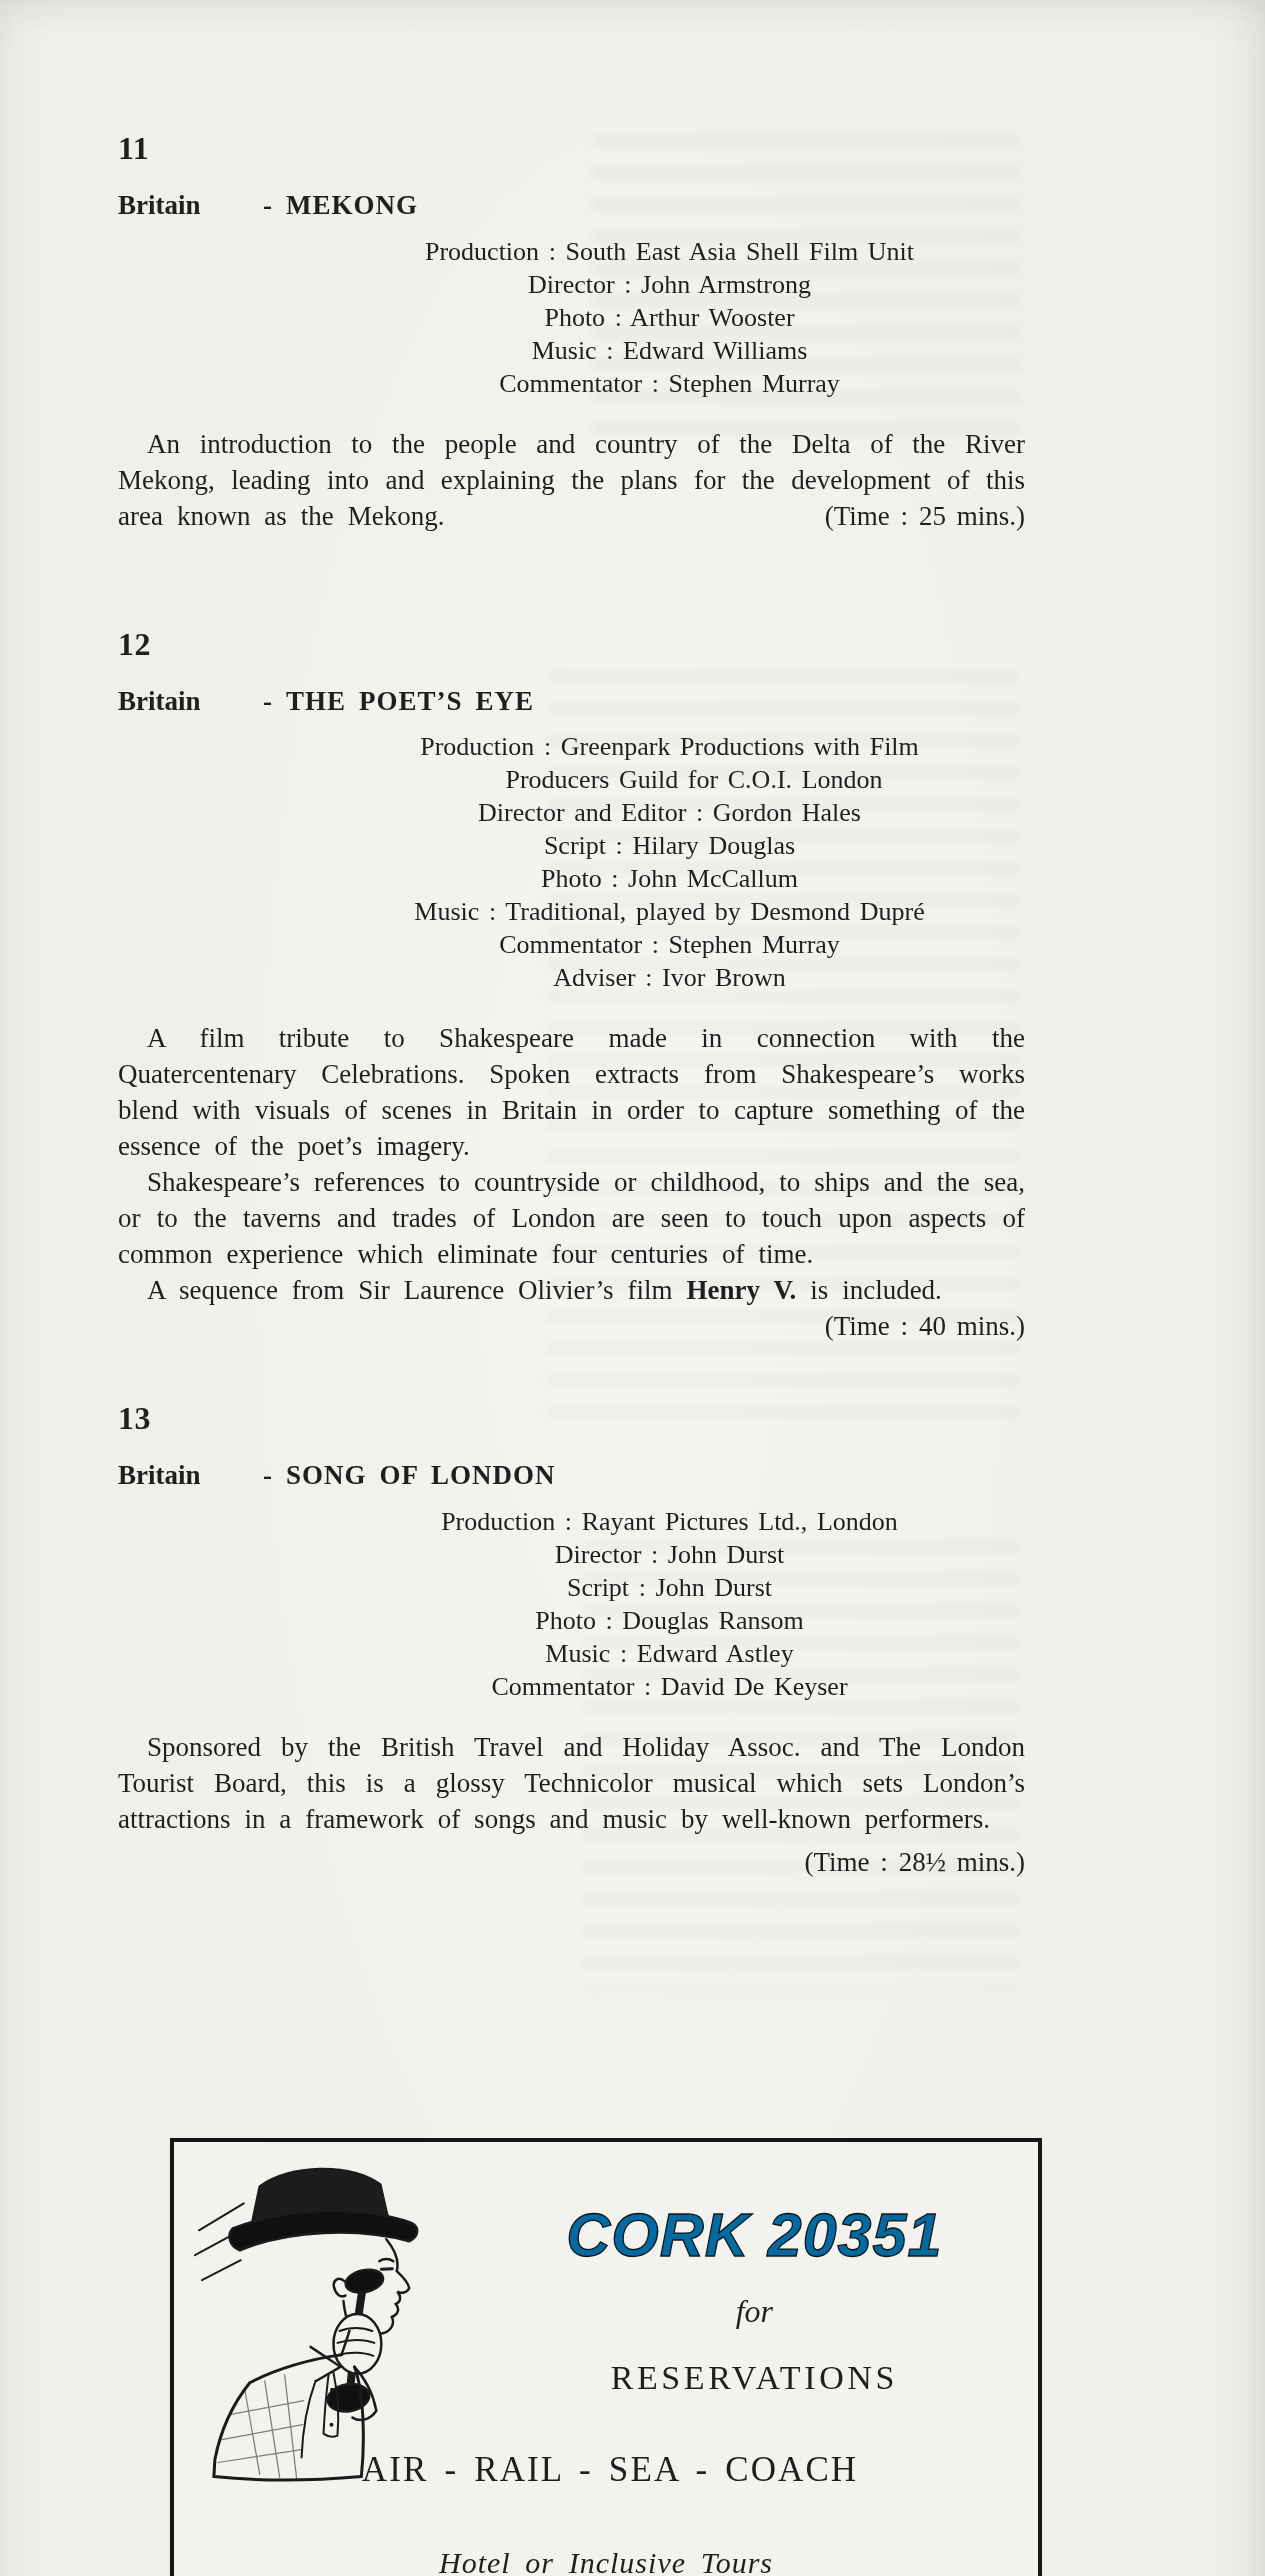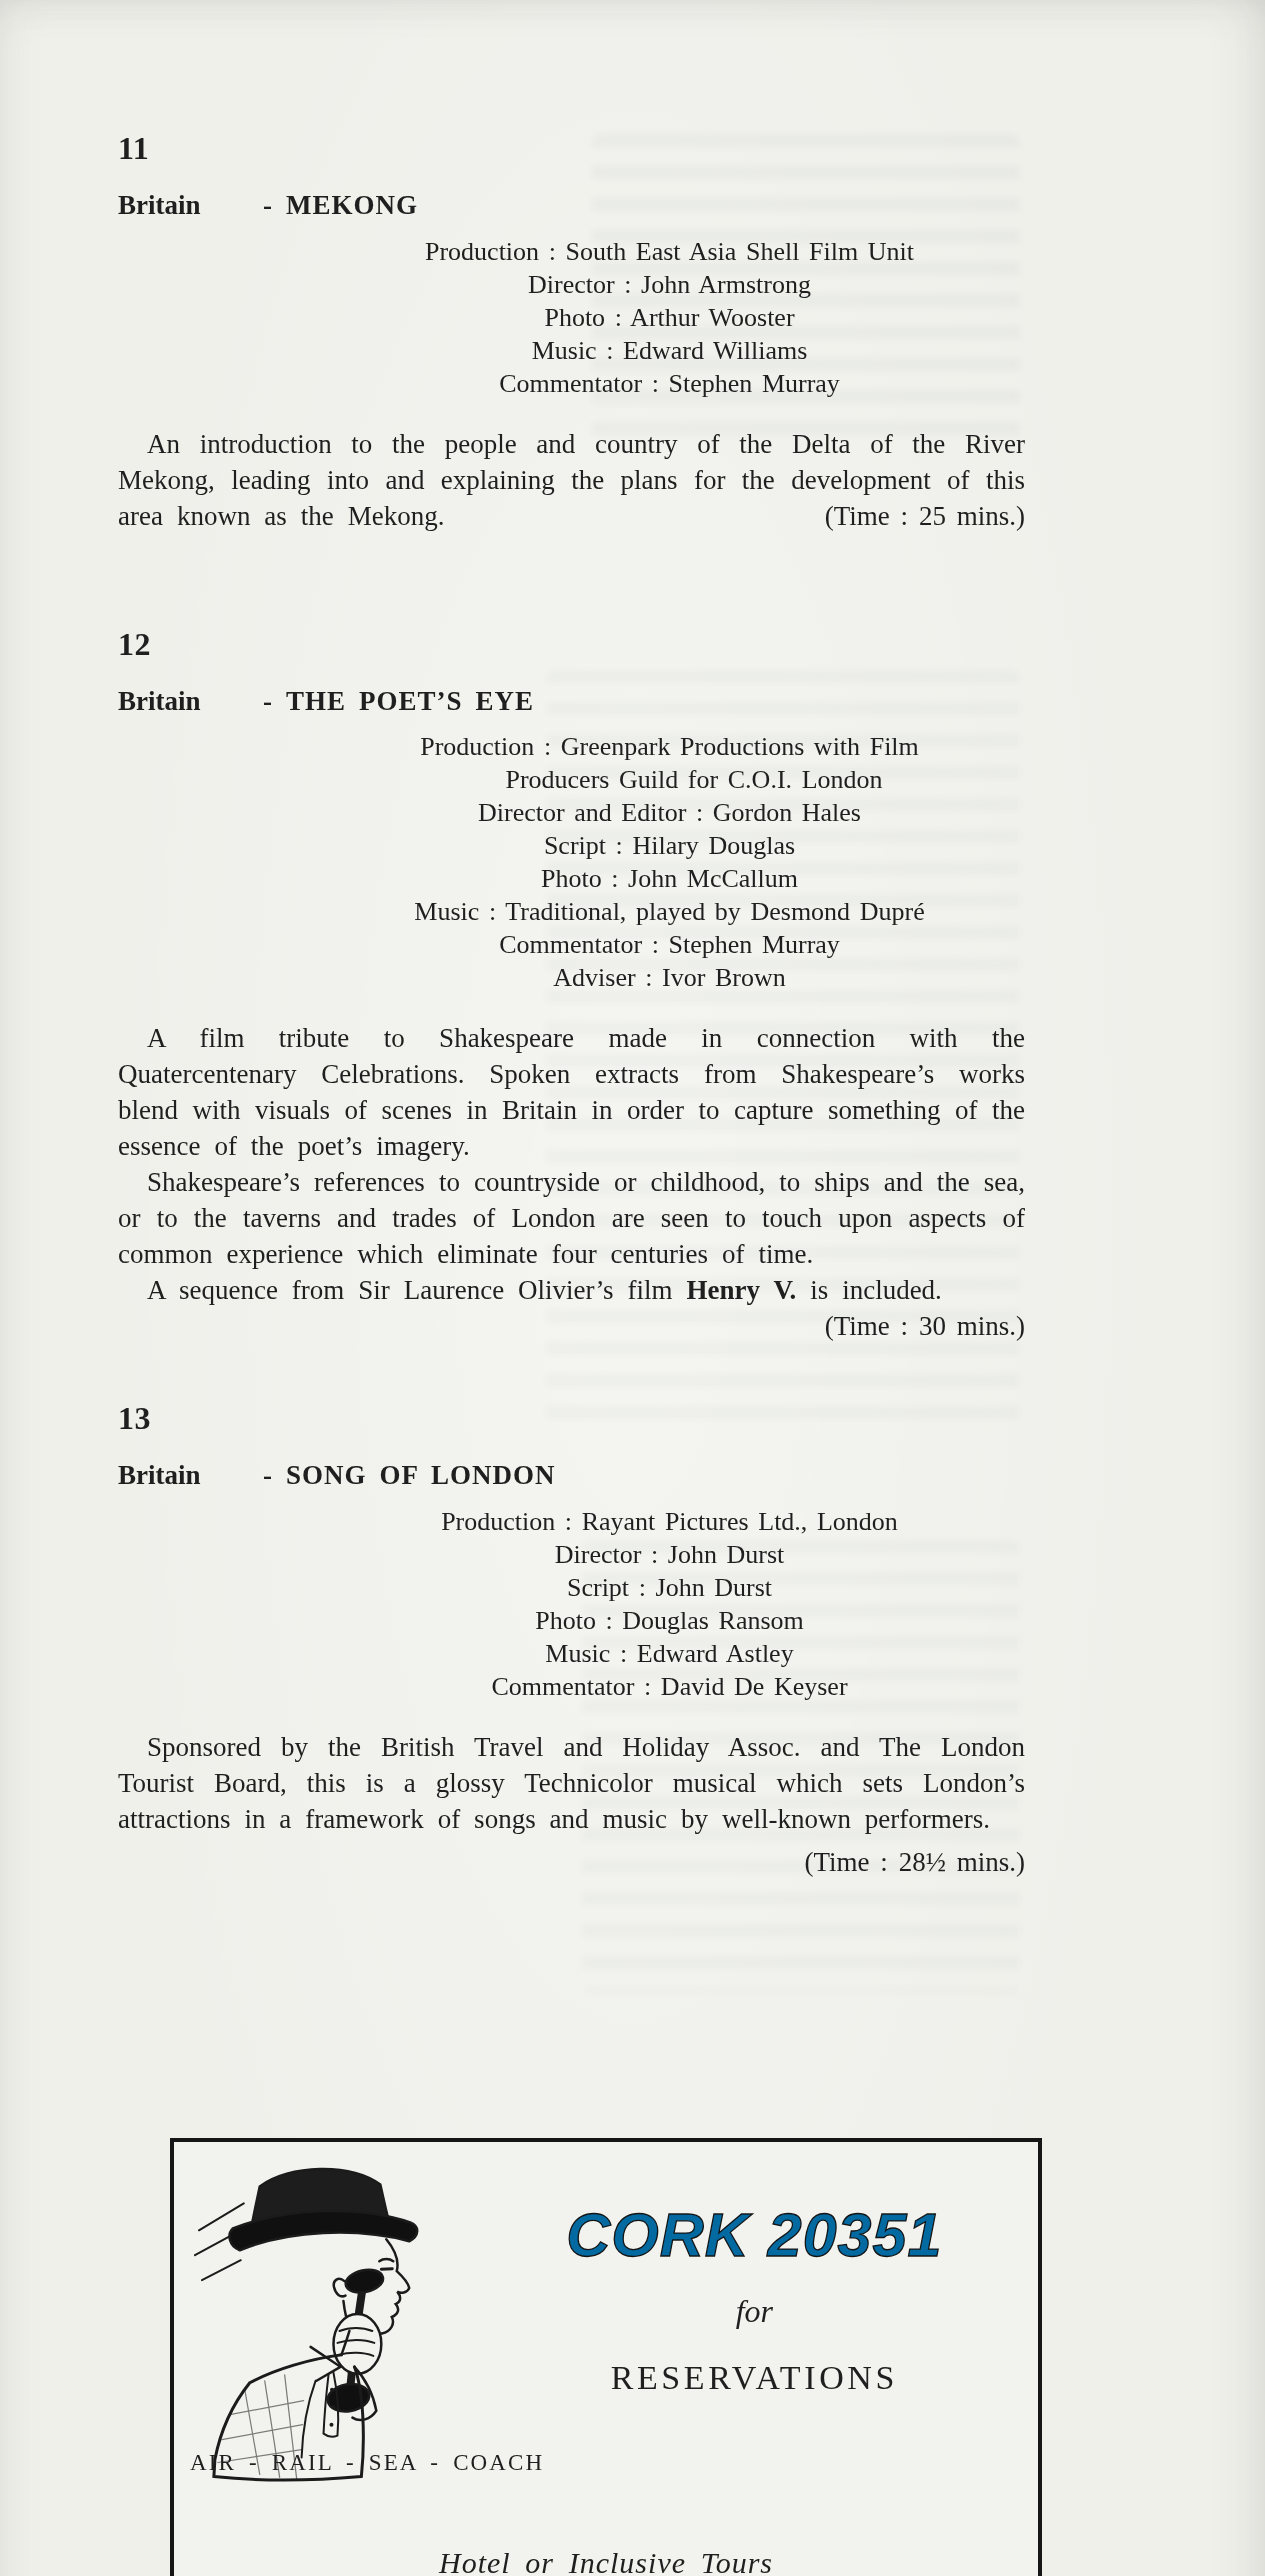--- a/index.html
+++ b/index.html
@@ -66,22 +66,22 @@
   .ad-phone{
     position:absolute;left:309px;right:12.4px;top:58px;text-align:center;
     font-family:"Liberation Sans", sans-serif;
     font-style:italic;font-weight:700;font-size:61px;letter-spacing:1px;
     -webkit-text-stroke:1.3px #141414;color:#0369a1;white-space:nowrap;
   }
   .ad-for{position:absolute;left:309px;right:12.4px;top:151px;text-align:center;
     font-style:italic;font-size:32px;}
   .ad-res{position:absolute;left:309px;right:12.4px;top:217px;text-align:center;
     font-size:34px;letter-spacing:3.6px;white-space:nowrap;}
-  .ad-transport{position:absolute;left:16px;right:0;top:308px;
-    font-size:23px;letter-spacing:2.1px;word-spacing:5.2px;white-space:nowrap;}
+  .ad-transport{position:absolute;left:8px;right:0;top:308px;text-align:center;
+    font-size:35px;letter-spacing:2.1px;word-spacing:5.2px;white-space:nowrap;}
   .ad-tours{position:absolute;left:0;right:0;top:404px;text-align:center;
     font-style:italic;font-size:30px;letter-spacing:1px;word-spacing:6.2px;}
 </style>
 </head>
 <body>
 
 <div class="page">
 
   <div class="ghost g1"></div>
   <div class="ghost g2"></div>
@@ -125,21 +125,21 @@
       <p class="para">
         <span>A film tribute to Shakespeare made in connection with the Quatercentenary Celebrations.  Spoken extracts from Shakespeare’s works blend with visuals of scenes in Britain in order to capture something of the essence of the poet’s imagery.</span>
       </p>
       <p class="para">
         <span>Shakespeare’s references to countryside or childhood, to ships and the sea, or to the taverns and trades of London are seen to touch upon aspects of common experience which eliminate four centuries of time.</span>
       </p>
       <p class="para">
         <span>A sequence from Sir Laurence Olivier’s film</span>
         <b>Henry V.</b>
         <span>is included.</span>
-        <span class="time">(Time : 30 mins.)</span>
+        <span class="time">(Time : 40 mins.)</span>
       </p>
     </section>
 
     <section class="entry">
       <div class="num">13</div>
       <div class="head">
         <span class="country">Britain</span><span class="dash">-</span><span class="title">SONG OF LONDON</span>
       </div>
       <div class="credits">
         <div class="credit">Production : Rayant Pictures Ltd., London</div>

